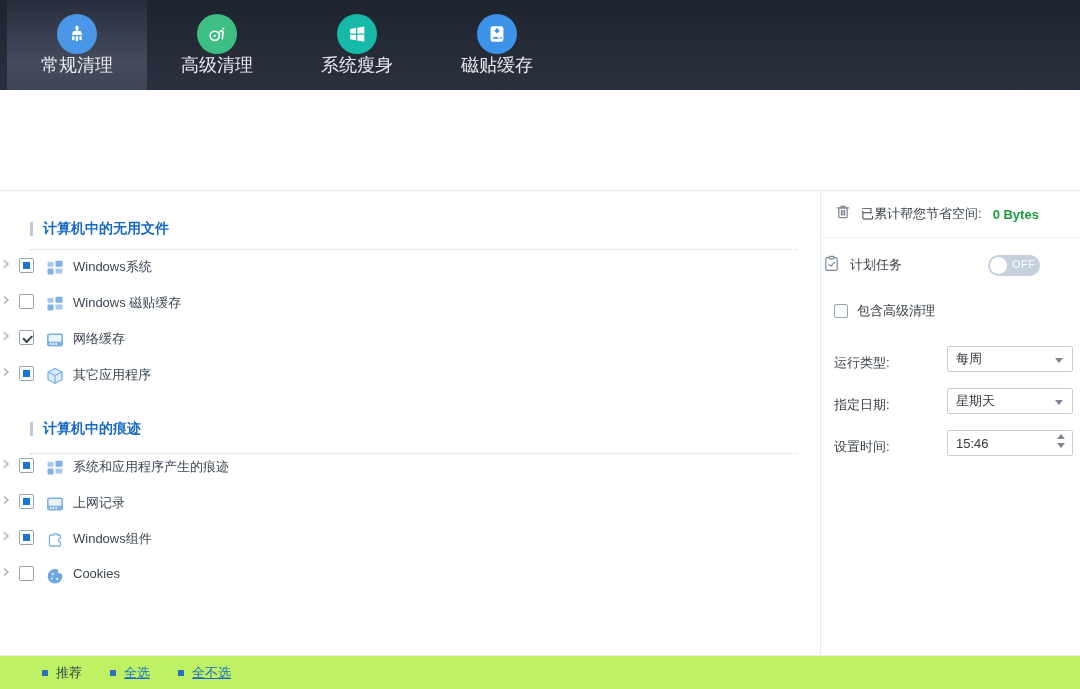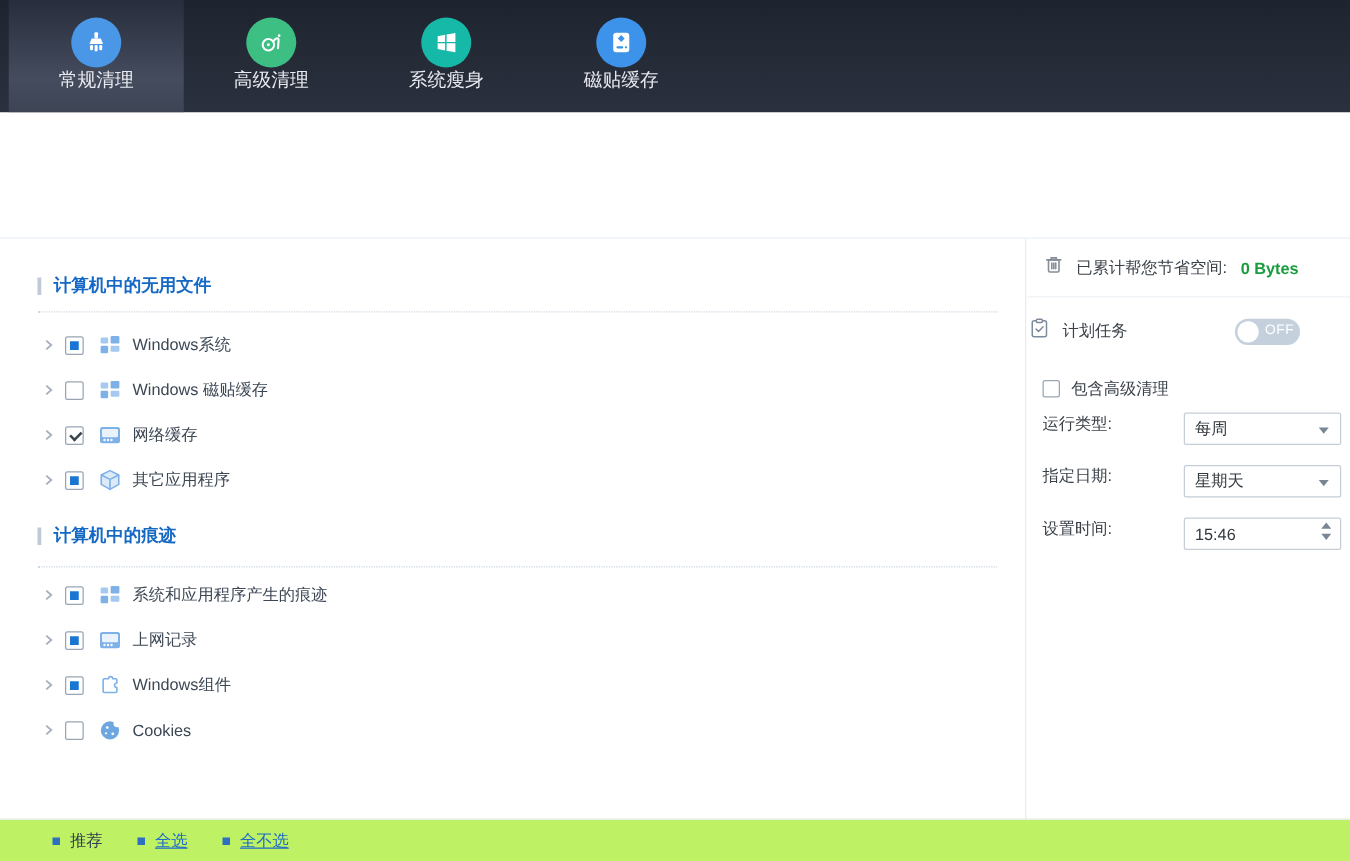--- a/index.html
+++ b/index.html
@@ -10,21 +10,21 @@
   
   .topbar { position:absolute; left:0; top:0; width:1080px; height:90px;
             background:linear-gradient(180deg,#1e2330 0%,#262b38 55%,#2b303f 100%);
             display:flex; padding-left:7px; }
   .tab { width:140px; height:90px; display:flex; flex-direction:column; align-items:center;
          padding-top:14px; cursor:pointer; }
   .tab.active { background:linear-gradient(180deg,#272d3c 0%,#454c5e 70%,#3d4454 100%); }
   .tab-circle { width:40px; height:40px; border-radius:50%; display:flex;
                 align-items:center; justify-content:center; }
   .tab-circle svg { width:22px; height:22px; }
-  .tab-label { margin-top:3px; font-size:15px; color:#e8eaef; line-height:16px; }
+  .tab-label { margin-top:3px; font-size:18px; color:#e8eaef; line-height:16px; }
 
   
   .header { position:absolute; left:0; top:90px; width:1080px; height:100px; background:#fff; }
   .hdr-circle { position:absolute; left:22px; top:112px; width:56px; height:56px;
                 border:2px solid #abcdf4; border-radius:50%;
                 display:flex; align-items:center; justify-content:center; }
   .hdr-circle svg { width:30px; height:30px; }
   .hdr-title { position:absolute; left:96px; top:115px; font-size:15px; font-weight:bold; color:#33393f; }
   .hdr-sub   { position:absolute; left:96px; top:143px; font-size:13px; color:#9aa3ad; }
   .scan-btn { position:absolute; left:906px; top:124px; width:138px; height:37px;
@@ -42,21 +42,21 @@
   .sec-h { display:flex; align-items:center; margin-left:30px; gap:10px; }
   .sec-h .bar { width:3px; height:14px; background:#c0c9d6; }
   .sec-h .t { font-size:14px; font-weight:bold; color:#1568c4; }
   .sec-h1 { margin-top:29px; }
   .sec-h2 { margin-top:18px; }
   .dotted { margin:0 22px 0 30px; border-bottom:1px dotted #ccd7e3; }
   .dot1 { margin-top:11px; }
   .dot2 { margin-top:15px; }
   .tree1 { margin-top:8px; }
   .tree2 { margin-top:4px; }
-  .row { height:36px; display:flex; align-items:center; padding-left:33px; cursor:default; }
+  .row { height:36px; display:flex; align-items:flex-start; cursor:default; }
   .chev { width:12px; height:12px; display:flex; align-items:center; cursor:pointer; }
   .cb { width:15px; height:15px; margin-left:7px; border:1px solid #98a5b3; border-radius:2px;
         background:#fff; position:relative; cursor:pointer; flex:none; }
   .partial::after { content:""; position:absolute; left:3px; top:3px; right:3px; bottom:3px;
                     background:#1b76d2; }
   .checked::after { content:""; position:absolute; left:3px; top:3.5px; width:7px; height:3.5px;
                     border-left:2px solid #39424d; border-bottom:2px solid #39424d;
                     transform:rotate(-45deg); }
   .tree-icon { width:20px; height:20px; margin-left:11px; flex:none; }
   .tree-icon svg { width:20px; height:20px; }
@@ -74,21 +74,21 @@
   .sb-label { font-size:13px; color:#3a4149; }
   .toggle { margin-left:auto; margin-right:40px; width:52px; height:21px; border-radius:11px;
             background:#c5d0dd; position:relative; cursor:pointer; }
   .toggle .knob { position:absolute; left:2px; top:2px; width:17px; height:17px;
                   border-radius:50%; background:#fff; }
   .toggle .tg-text { position:absolute; left:24px; top:3px; font-size:11px; font-weight:normal;
                      color:#fff; letter-spacing:.5px; }
   .inc-row { height:38px; display:flex; align-items:center; padding-left:12px; gap:9px; }
   .cb-sm { width:14px; height:14px; border:1px solid #98a5b3; border-radius:2px;
            background:#fff; cursor:pointer; flex:none; }
-  .sel-row { height:42px; display:flex; align-items:flex-start; padding-left:12px; }
+  .sel-row { height:42px; display:flex; align-items:flex-end; padding-left:12px; }
   .sel-box { margin-left:auto; margin-right:7px; width:126px; height:26px;
              border:1px solid #c5ced8; border-radius:2px; background:#fff;
              display:flex; align-items:center; padding-left:8px; font-size:13px; color:#33393f;
              position:relative; cursor:pointer; }
   .caret { position:absolute; right:9px; top:11px; width:0; height:0;
            border-left:4.5px solid transparent; border-right:4.5px solid transparent;
            border-top:5px solid #7a8694; }
   .spin { position:absolute; right:7px; top:3px; display:flex; flex-direction:column; gap:4px; }
   .spin-up { width:0; height:0; border-left:4px solid transparent; border-right:4px solid transparent;
              border-bottom:5px solid #7a8694; cursor:pointer; }

